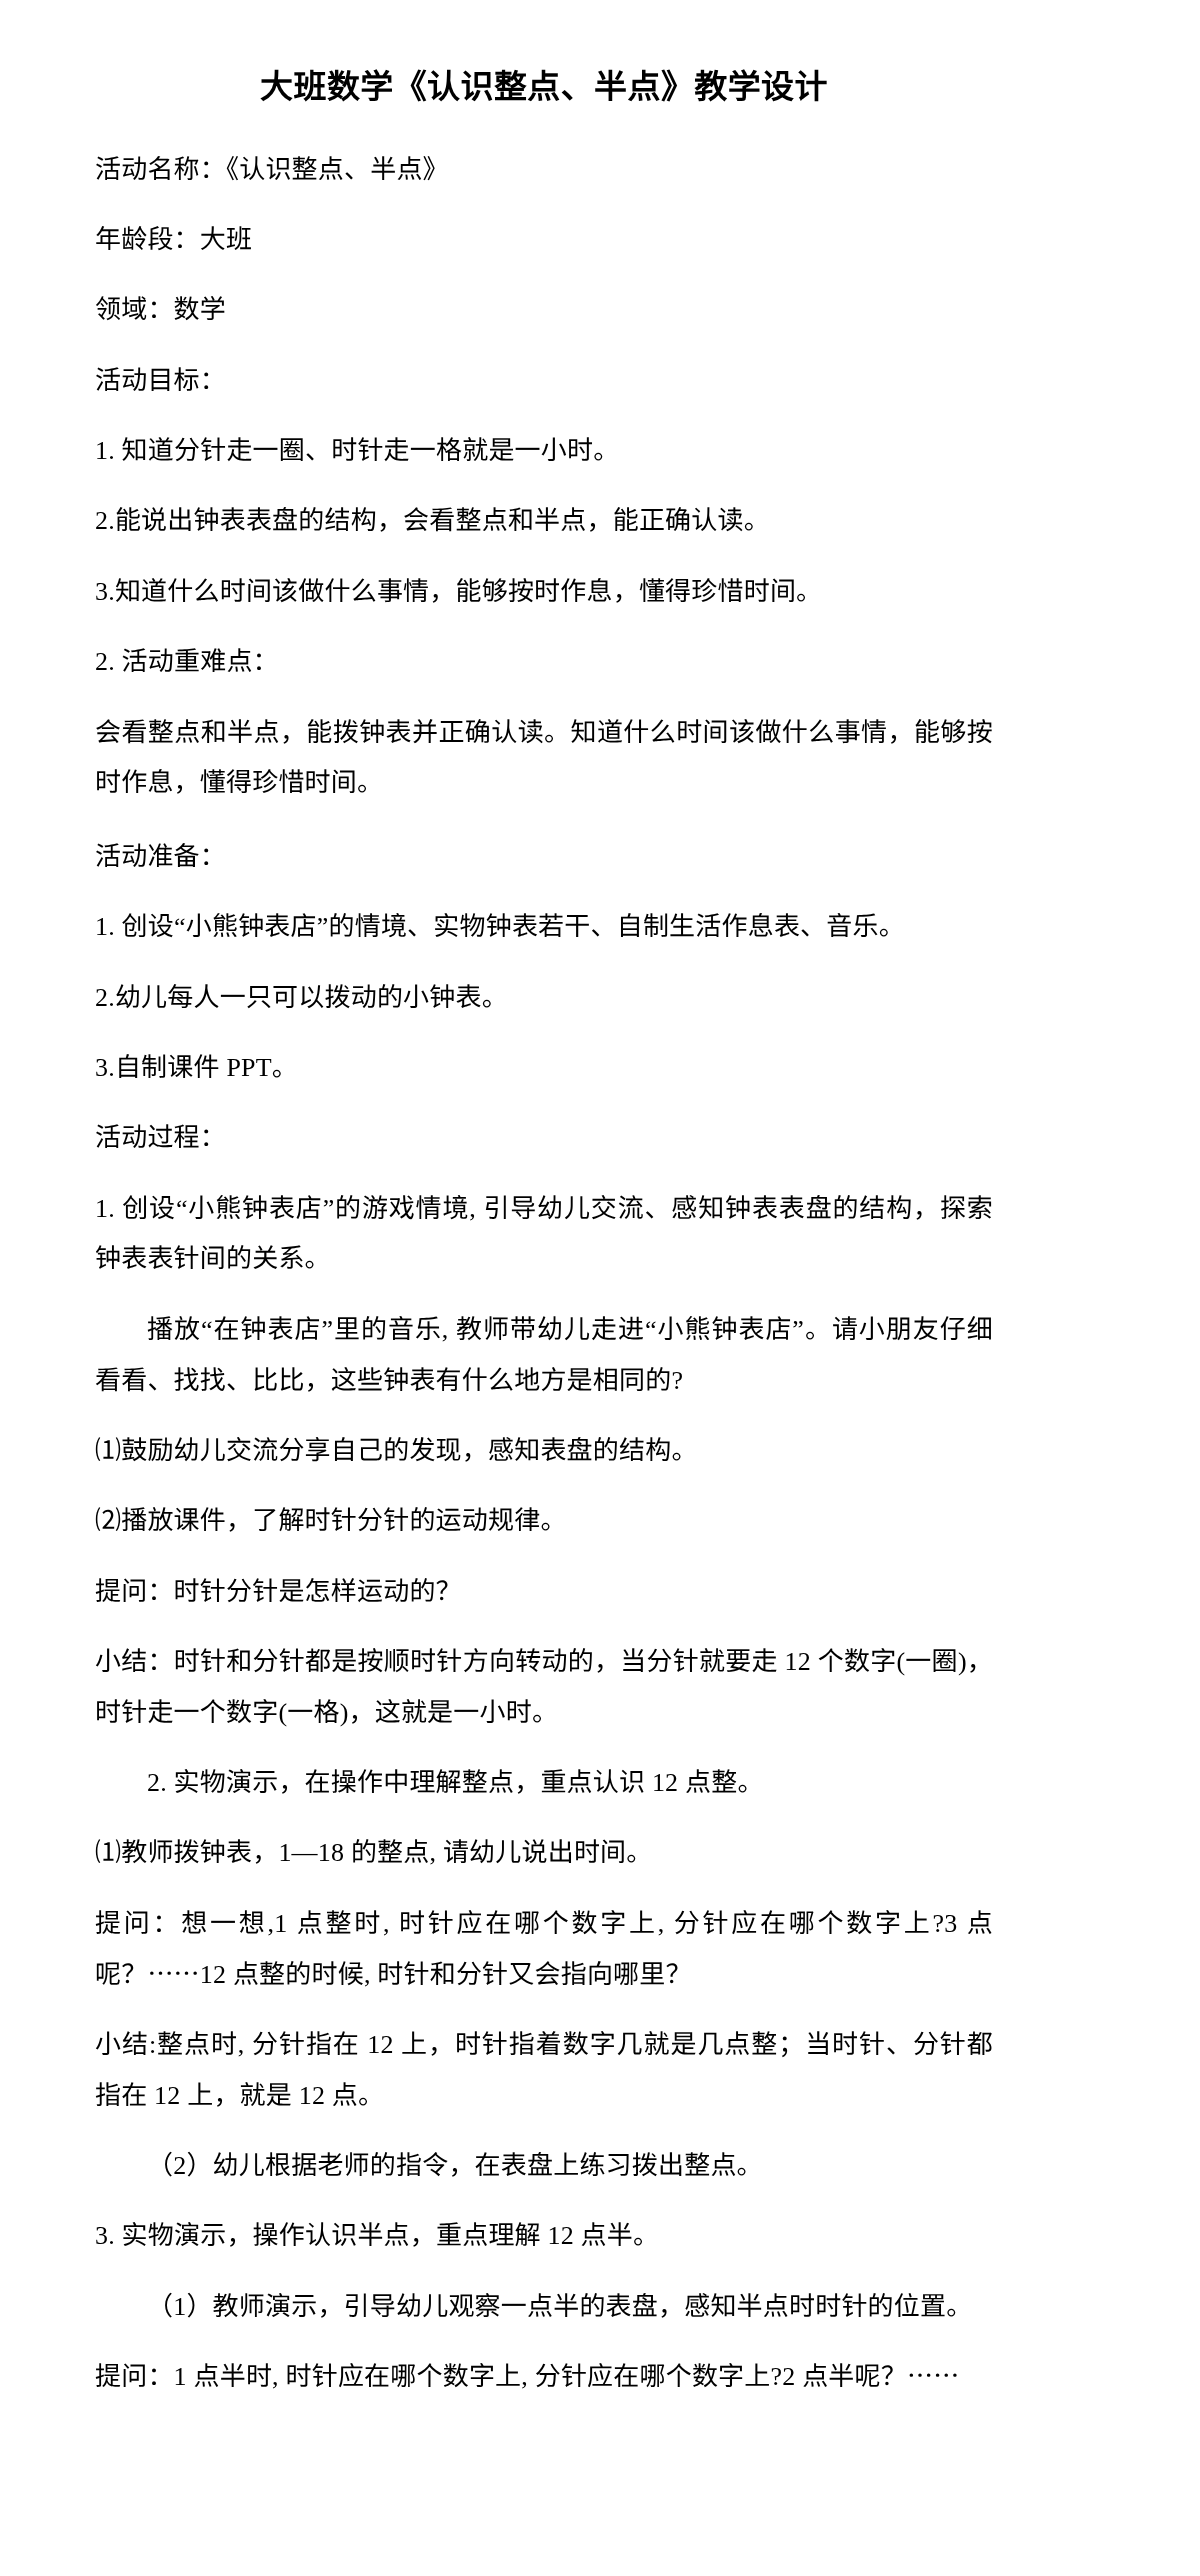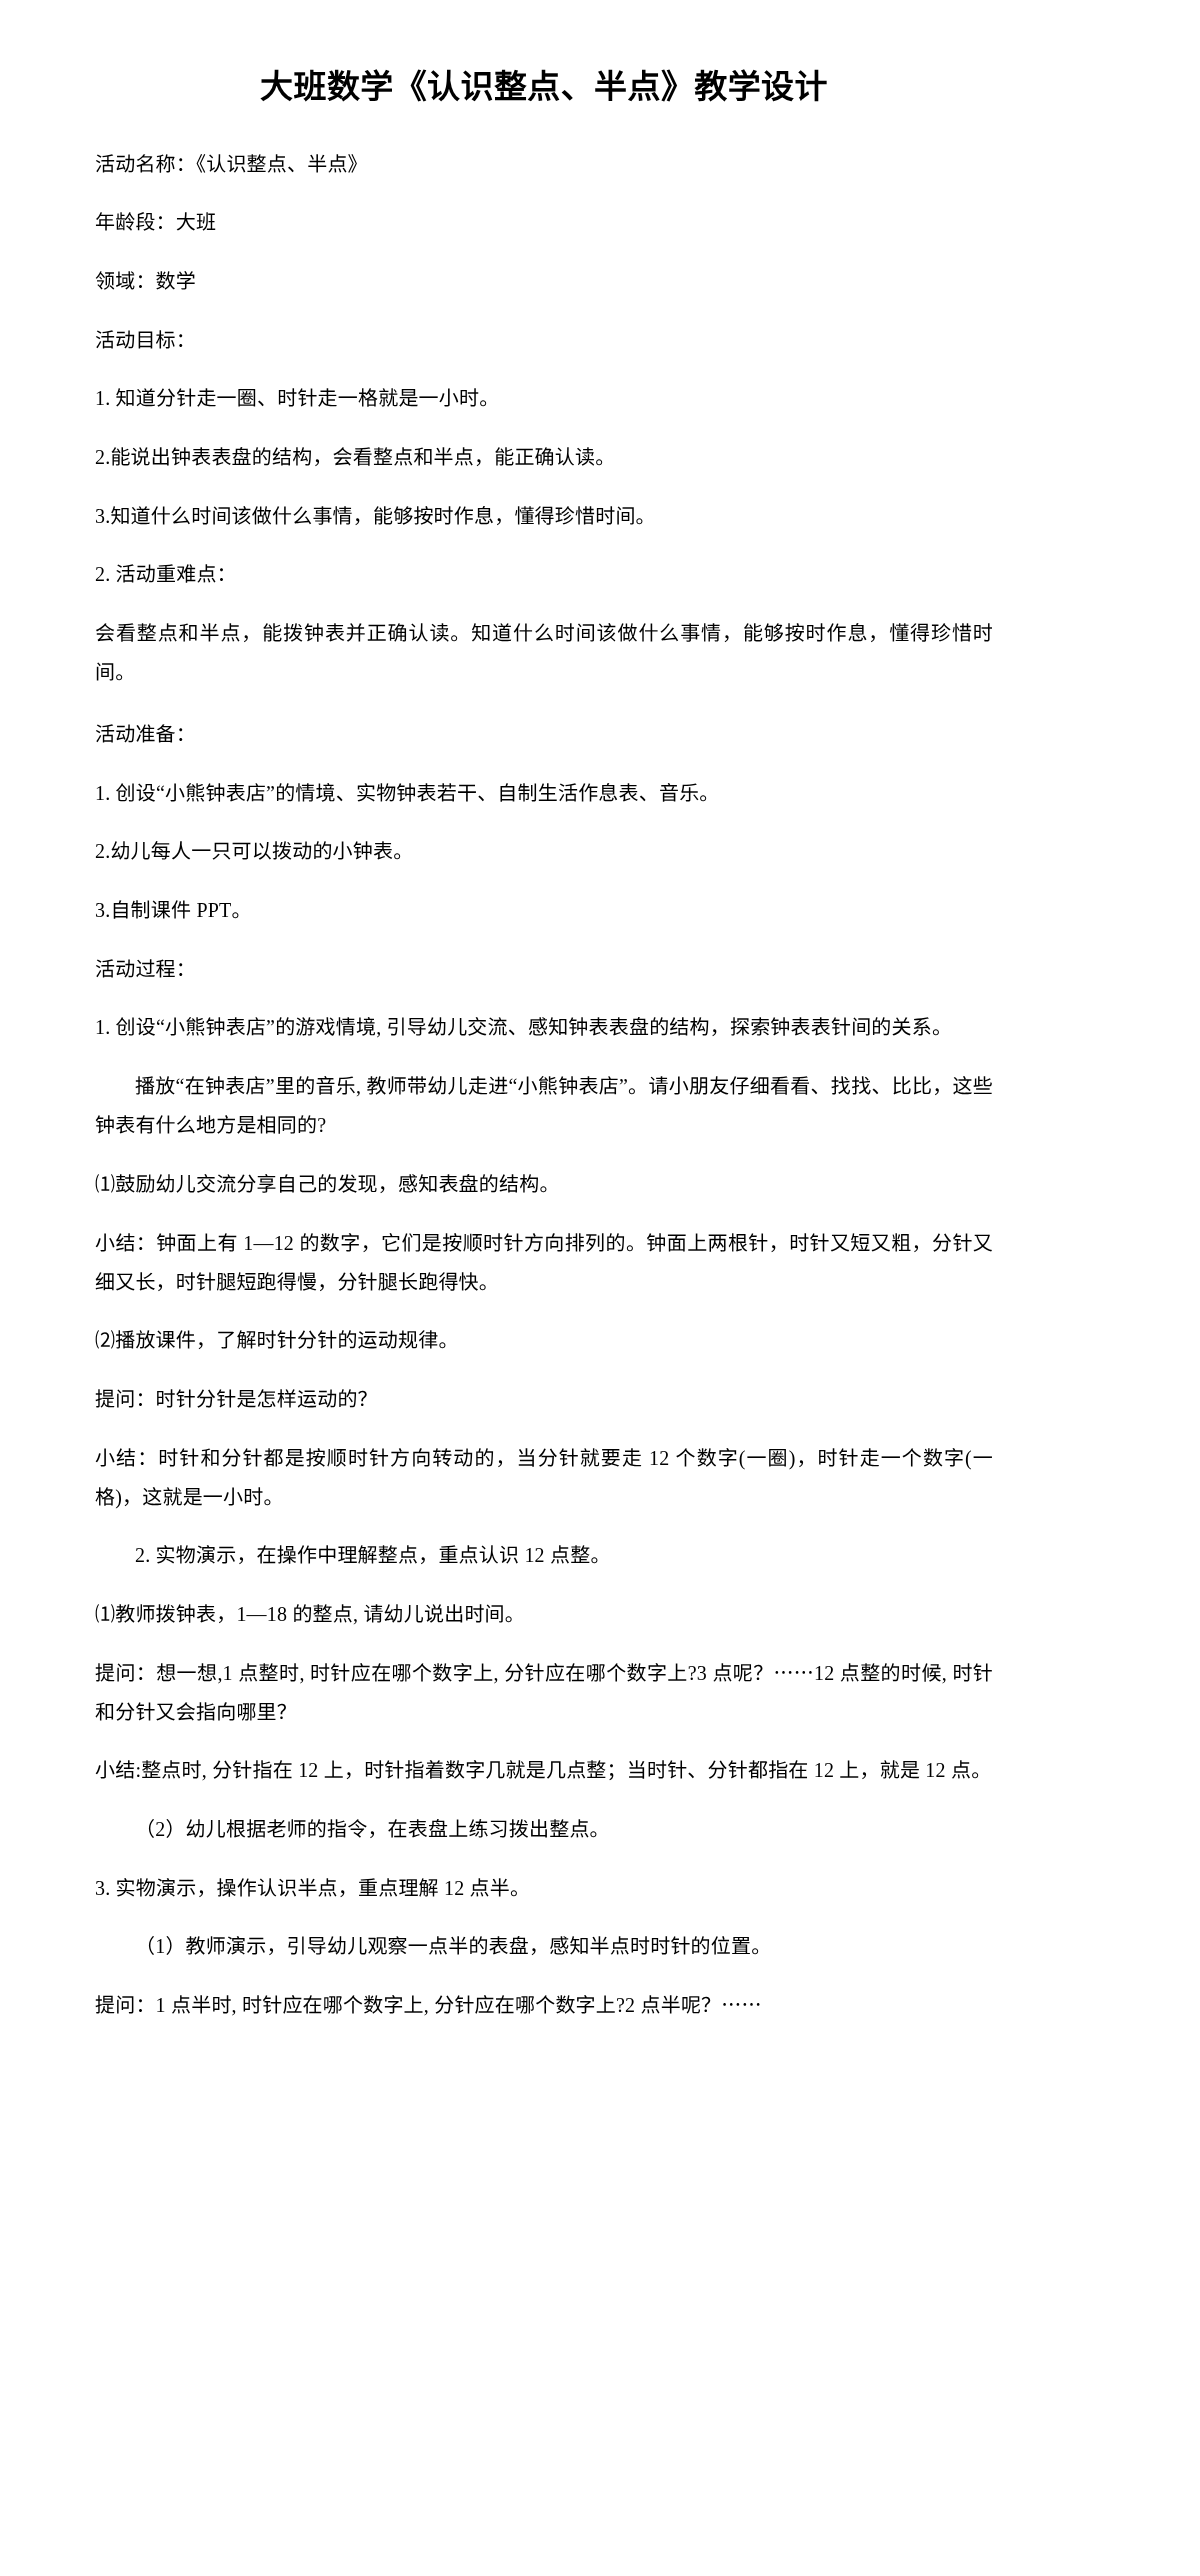--- a/index.html
+++ b/index.html
@@ -26,21 +26,21 @@
   .doc-title {
     text-align: center;
     font-size: 33px;
     font-weight: bold;
     line-height: 1.35;
     letter-spacing: 0.4px;
     margin: 23px 0 35px 0;
     font-family: "Liberation Serif", "DejaVu Serif", serif;
   }
   .block {
-    font-size: 20px;
+    font-size: 26px;
     line-height: 1.95;
     margin: 0 0 19.7px 0;
     text-align: justify;
     text-justify: inter-ideograph;
     word-break: break-all;
     letter-spacing: 0.2px;
   }
   .block.bold {
     font-weight: normal;
   }
@@ -83,21 +83,20 @@
   <p class="block">2.幼儿每人一只可以拨动的小钟表。</p>
 
   <p class="block">3.自制课件 PPT。</p>
 
   <p class="block bold">活动过程：</p>
 
   <div id="process-list">
       <p class="block">1. 创设“小熊钟表店”的游戏情境, 引导幼儿交流、感知钟表表盘的结构，探索钟表表针间的关系。</p>
       <p class="block indent">播放“在钟表店”里的音乐, 教师带幼儿走进“小熊钟表店”。请小朋友仔细看看、找找、比比，这些钟表有什么地方是相同的?</p>
       <p class="block">⑴鼓励幼儿交流分享自己的发现，感知表盘的结构。</p>
-      <p class="block">小结：钟面上有 1—12 的数字，它们是按顺时针方向排列的。钟面上两根针，时针又短又粗，分针又细又长，时针腿短跑得慢，分针腿长跑得快。</p>
       <p class="block">⑵播放课件，了解时针分针的运动规律。</p>
       <p class="block">提问：时针分针是怎样运动的？</p>
       <p class="block">小结：时针和分针都是按顺时针方向转动的，当分针就要走 12 个数字(一圈)，时针走一个数字(一格)，这就是一小时。</p>
       <p class="block indent">2. 实物演示，在操作中理解整点，重点认识 12 点整。</p>
       <p class="block">⑴教师拨钟表，1—18 的整点, 请幼儿说出时间。</p>
       <p class="block">提问：想一想,1 点整时, 时针应在哪个数字上, 分针应在哪个数字上?3 点呢？⋯⋯12 点整的时候, 时针和分针又会指向哪里？</p>
       <p class="block">小结:整点时, 分针指在 12 上，时针指着数字几就是几点整；当时针、分针都指在 12 上，就是 12 点。</p>
       <p class="block indent">（2）幼儿根据老师的指令，在表盘上练习拨出整点。</p>
       <p class="block">3. 实物演示，操作认识半点，重点理解 12 点半。</p>
       <p class="block indent">（1）教师演示，引导幼儿观察一点半的表盘，感知半点时时针的位置。</p>

